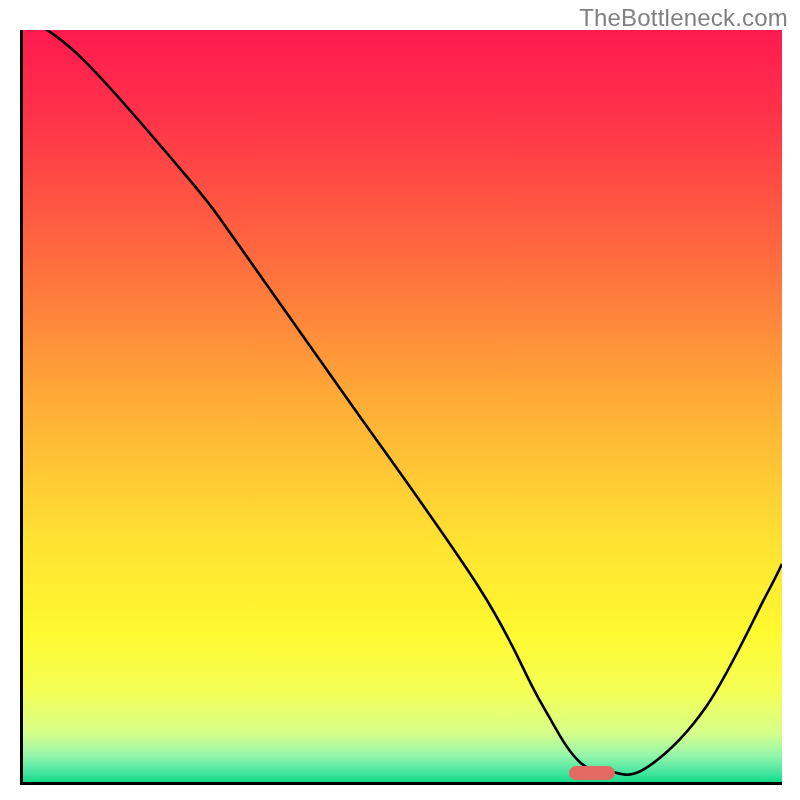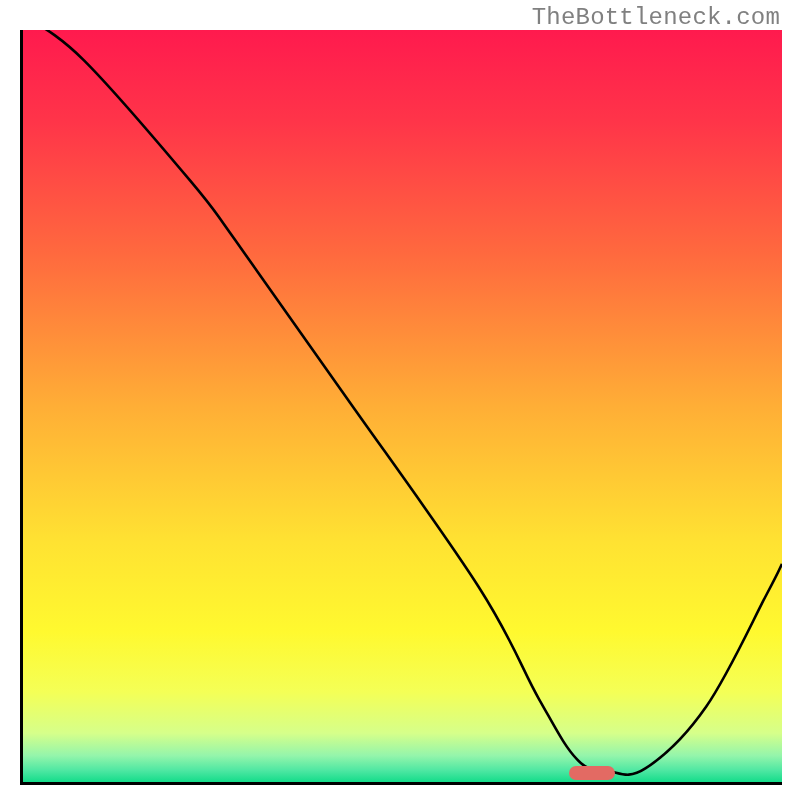--- a/index.html
+++ b/index.html
@@ -11,26 +11,25 @@
     font-family: Arial, Helvetica, sans-serif;
   }
   .container {
     position: relative;
     width: 800px;
     height: 800px;
   }
   .watermark {
     position: absolute;
     top: 4px;
-    right: 20px;
+    right: 12px;
     color: #808080;
     font-size: 24px;
     font-weight: 500;
     letter-spacing: 0.2px;
-    font-family: Liberation Mono, monospace;
   }
   .plot-wrap {
     position: absolute;
     left: 20px;
     top: 30px;
     width: 762px;
     height: 755px;
     border-left: 3px solid #000;
     border-bottom: 3px solid #000;
     box-sizing: border-box;

